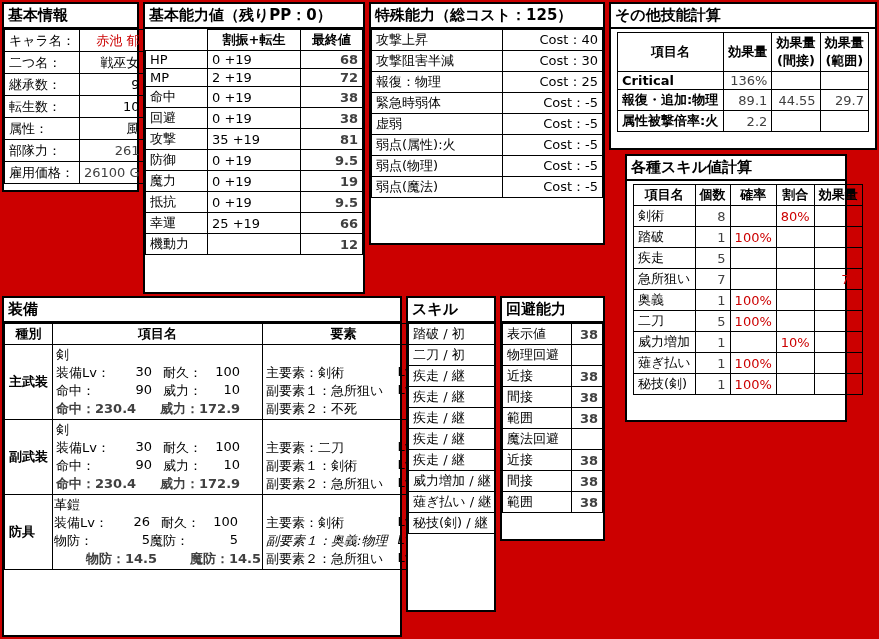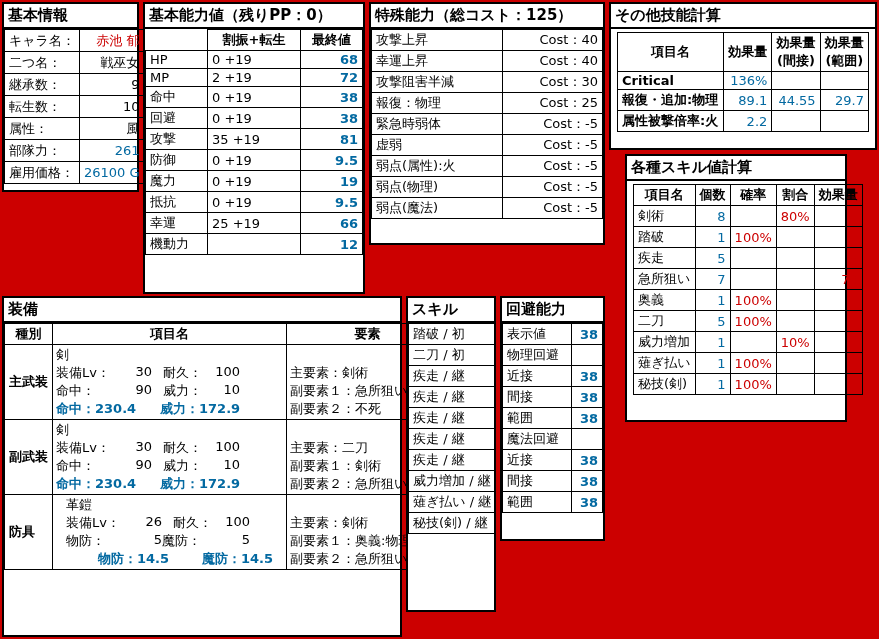--- a/index.html
+++ b/index.html
@@ -9,21 +9,21 @@
     font-family:"DejaVu Sans","Liberation Sans",sans-serif;
     font-size:13px;
     color:#000;
     overflow:hidden;
     position:relative;
   }
   .panel{position:absolute;background:#fff;border:2px solid #000;box-sizing:border-box;}
   .hdr{font-weight:bold;font-size:15px;padding:2px 4px;border-bottom:2px solid #000;background:#fff;}
   table{border-collapse:collapse;width:100%;font-size:13px;}
   td,th{border:1px solid #000;padding:1px 4px;white-space:nowrap;font-weight:normal;}
-  .b{color:#0369a1;}
+  .b{color:#404040;}
   .r{color:#cc0000;}
   .c{text-align:left;}
   .rt{text-align:right;}
   .bold{font-weight:bold;}
   .nb{border:none;}
   .hdrcell{font-weight:bold;text-align:center;}
 
   
   #p-basic{left:2px;top:2px;width:137px;height:190px;}
   #p-stats{left:143px;top:2px;width:222px;height:292px;}
@@ -141,24 +141,20 @@
 
 <div class="panel" id="p-special">
   <div class="hdr">特殊能力（総コスト：125）</div>
   <table>
     <tbody id="special-rows">
         <tr>
           <td>攻撃上昇</td>
           <td class="rt">Cost：40</td>
         </tr>
         <tr>
-          <td>幸運上昇</td>
-          <td class="rt">Cost：40</td>
-        </tr>
-        <tr>
           <td>攻撃阻害半減</td>
           <td class="rt">Cost：30</td>
         </tr>
         <tr>
           <td>報復：物理</td>
           <td class="rt">Cost：25</td>
         </tr>
         <tr>
           <td>緊急時弱体</td>
           <td class="rt">Cost：-5</td>
@@ -381,21 +377,21 @@
               <span style="padding-left:10px;">Lv3</span>
             </div>
             <div style="display:flex;justify-content:space-between;">
               <span>副要素２：急所狙い</span>
               <span style="padding-left:10px;">Lv3</span>
             </div>
           </td>
         </tr>
         <tr>
           <td class="c bold">防具</td>
-          <td style="padding: 1px 13px;">
+          <td style="padding: 1px 1px;">
             <div>革鎧</div>
             <div style="display:flex;">
               <span style="width:60px;">装備Lv：</span>
               <span style="width:36px;text-align:right;">26</span>
               <span style="width:50px;text-align:right;">耐久：</span>
               <span style="width:38px;text-align:right;">100</span>
             </div>
             <div style="display:flex;">
               <span style="width:60px;">物防：</span>
               <span style="width:36px;text-align:right;">5</span>
@@ -405,21 +401,21 @@
             <div style="display:flex;margin-left:32px;">
               <span class="b bold" style="width:104px;">物防：14.5</span>
               <span class="b bold">魔防：14.5</span>
             </div>
           </td>
           <td style="padding: 1px 3px; vertical-align: bottom;">
             <div style="display:flex;justify-content:space-between;">
               <span>主要素：剣術</span>
               <span style="padding-left:10px;">Lv2</span>
             </div>
-            <div style="display:flex;justify-content:space-between;">
+            <div style="display:flex;justify-content:space-between;font-style:italic;">
               <span>副要素１：奥義:物理</span>
               <span style="padding-left:10px;">Lv1</span>
             </div>
             <div style="display:flex;justify-content:space-between;">
               <span>副要素２：急所狙い</span>
               <span style="padding-left:10px;">Lv1</span>
             </div>
           </td>
         </tr>
       </tbody>

